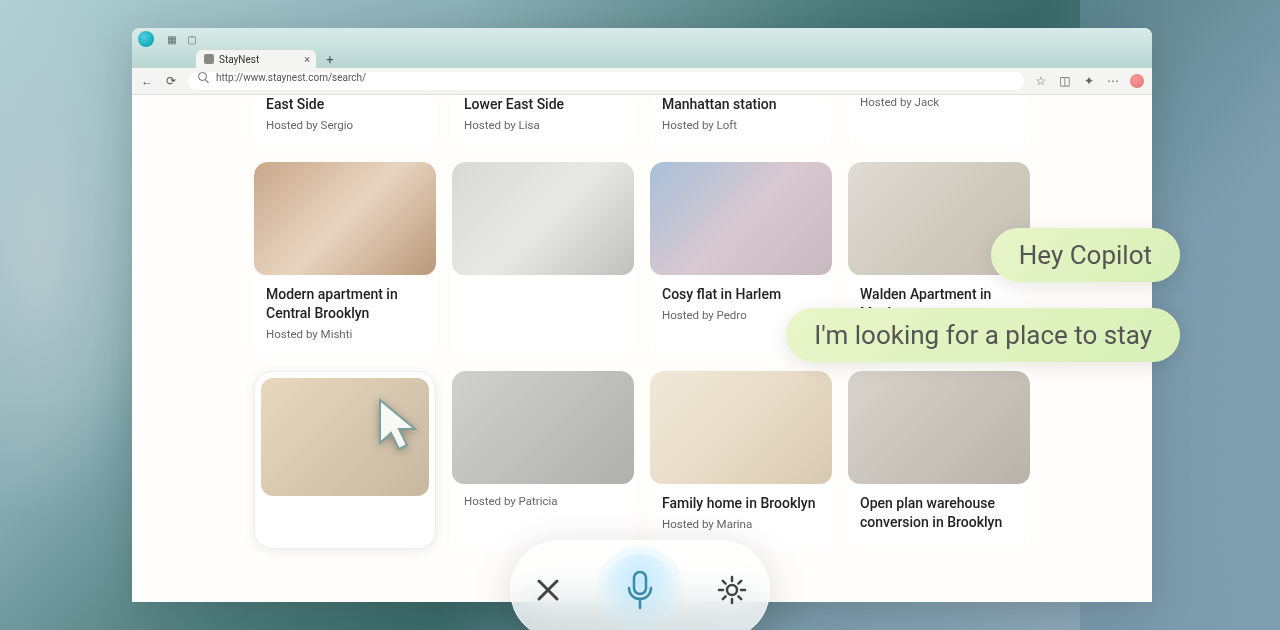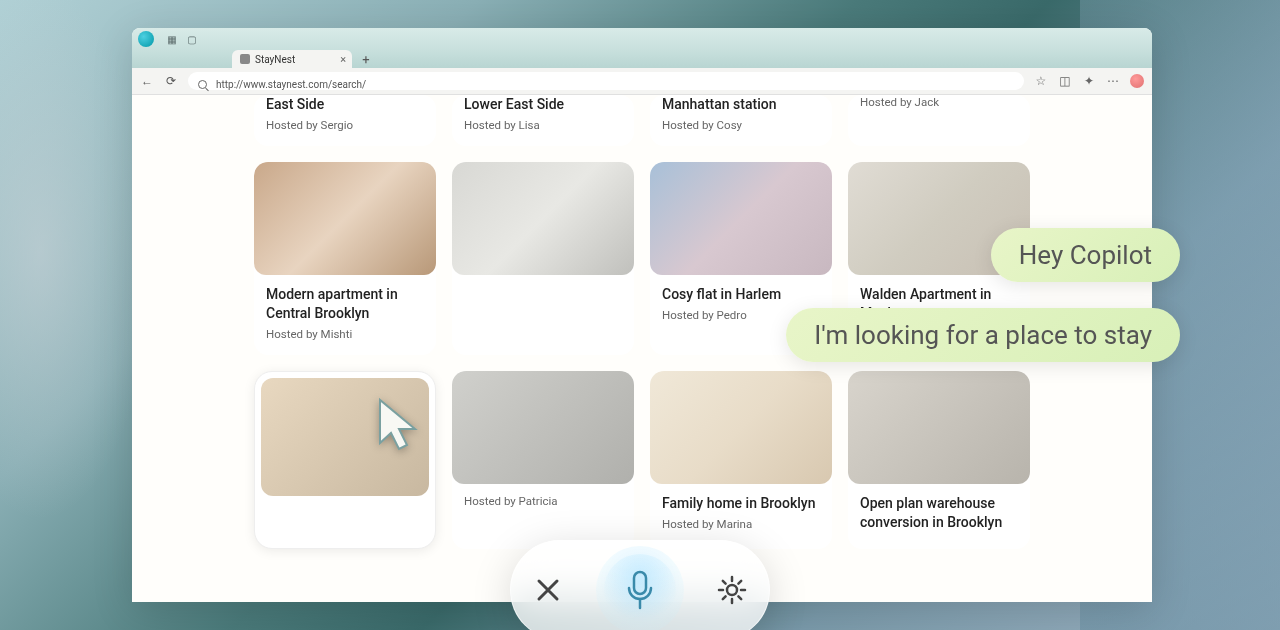--- a/index.html
+++ b/index.html
@@ -4,28 +4,28 @@
 <style>
 *{margin:0;padding:0;box-sizing:border-box;font-family:-apple-system,BlinkMacSystemFont,"Segoe UI",Roboto,sans-serif}
 body{width:1280px;height:630px;overflow:hidden;position:relative;background:linear-gradient(180deg,#c8d9dc 0%,#a8c4c8 30%,#5a8a8a 50%,#8a7a6a 70%,#6a8a9a 100%)}
 .wallpaper{position:absolute;inset:0;background:linear-gradient(135deg,#b0d0d5 0%,#8aafb5 25%,#4a7a7a 45%,#3a6a6a 55%,#7a9aaa 75%,#9ab0c0 100%);z-index:0}
 .wallpaper::before{content:"";position:absolute;left:0;top:0;width:200px;height:100%;background:radial-gradient(ellipse at 20% 40%,rgba(200,210,215,.6) 0%,transparent 50%)}
 .wallpaper::after{content:"";position:absolute;right:0;top:0;width:200px;height:100%;background:linear-gradient(180deg,rgba(150,180,200,.3) 0%,rgba(100,140,160,.5) 100%)}
 .browser{position:absolute;left:132px;top:28px;width:1020px;height:574px;background:#fff;border-radius:8px 8px 0 0;overflow:hidden;box-shadow:0 8px 40px rgba(0,0,0,.15);z-index:5}
 .titlebar{height:22px;background:linear-gradient(180deg,#d8ebe8 0%,#c8e0dd 100%);display:flex;align-items:center;padding:0 6px}
 .title-icon{width:16px;height:16px;border-radius:50%;background:radial-gradient(circle at 35% 35%,#4dd0e1 0%,#0097a7 100%);margin-right:8px}
 .title-btn{width:14px;height:14px;display:flex;align-items:center;justify-content:center;margin:0 3px;color:#5a6a6a;font-size:10px}
-.tabbar{height:18px;background:linear-gradient(180deg,#c8e0dd 0%,#b8d5d2 100%);display:flex;align-items:center;padding-left:100px}
+.tabbar{height:18px;background:linear-gradient(180deg,#c8e0dd 0%,#b8d5d2 100%);display:flex;align-items:center;padding-left:64px}
 .tab{height:18px;background:#f4f4f2;border-radius:6px 6px 0 0;padding:0 28px 0 8px;display:flex;align-items:center;font-size:10px;color:#333;position:relative;min-width:120px}
 .tab-favicon{width:10px;height:10px;background:#888;border-radius:2px;margin-right:5px}
 .tab-close{position:absolute;right:6px;font-size:11px;color:#666}
 .newtab{width:20px;height:18px;display:flex;align-items:center;justify-content:center;font-size:13px;color:#555;margin-left:4px}
 .urlbar{height:27px;background:#f4f4f2;display:flex;align-items:center;padding:0 8px;gap:10px;border-bottom:1px solid #e0e0e0}
 .nav-btn{width:14px;height:14px;color:#5a5a5a;font-size:12px;display:flex;align-items:center;justify-content:center}
-.url-input{flex:1;height:18px;background:#fff;border-radius:10px;display:flex;align-items:flex-end;padding:0 10px;font-size:10px;color:#555;gap:8px}
+.url-input{flex:1;height:18px;background:#fff;border-radius:10px;display:flex;align-items:flex-start;padding:0 10px;font-size:10px;color:#555;gap:8px}
 .search-icon{width:10px;height:10px;position:relative}
 .search-icon::before{content:"";position:absolute;width:7px;height:7px;border:1.2px solid #666;border-radius:50%}
 .search-icon::after{content:"";position:absolute;width:4px;height:1.2px;background:#666;transform:rotate(45deg);bottom:0;right:-1px}
 .url-actions{display:flex;gap:10px;align-items:center}
 .action-icon{width:14px;height:14px;color:#666;font-size:12px;display:flex;align-items:center;justify-content:center}
 .avatar{width:14px;height:14px;border-radius:50%;background:radial-gradient(circle at 40% 35%,#ff9a9a 0%,#e07070 100%)}
 .content{height:calc(100% - 67px);overflow:hidden;background:#fffefb;padding:0 122px}
 .grid{display:grid;grid-template-columns:repeat(4,1fr);gap:16px;padding-top:0}
 .card{background:#fff;border-radius:14px;overflow:hidden}
 .card-img{width:100%;height:113px;background:#d0c8c0;border-radius:12px}
@@ -103,21 +103,21 @@
       </div>
       <div class="card row0">
         <div class="card-body">
           <div class="card-title" style="display:block">Lower East Side</div>
           <div class="card-host">Hosted by Lisa</div>
         </div>
       </div>
       <div class="card row0">
         <div class="card-body">
           <div class="card-title" style="display:block">Manhattan station</div>
-          <div class="card-host">Hosted by Cosy</div>
+          <div class="card-host">Hosted by Loft</div>
         </div>
       </div>
       <div class="card row0">
         <div class="card-body">
           <div class="card-host">Hosted by Jack</div>
         </div>
       </div>
 
       <div class="card">
         <div class="card-img img0"></div>

